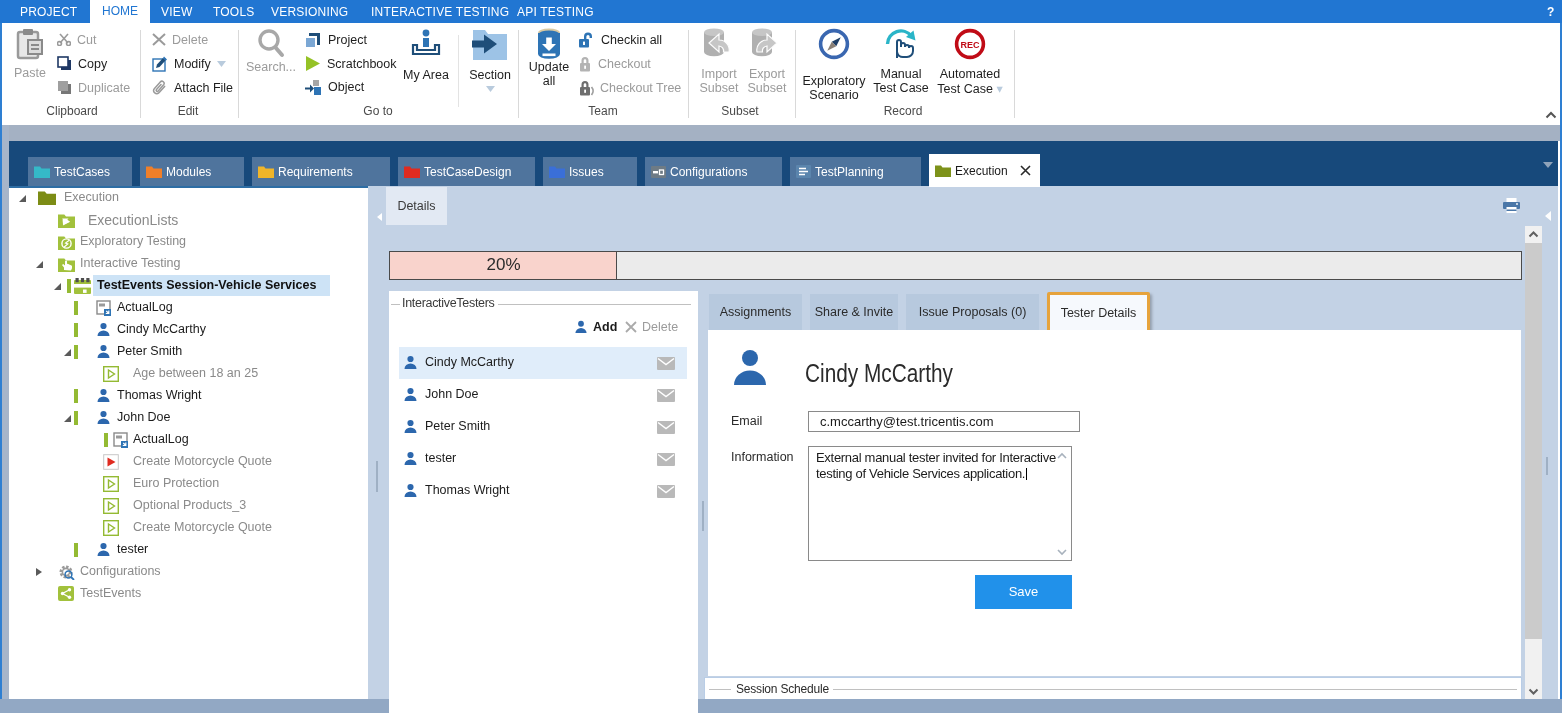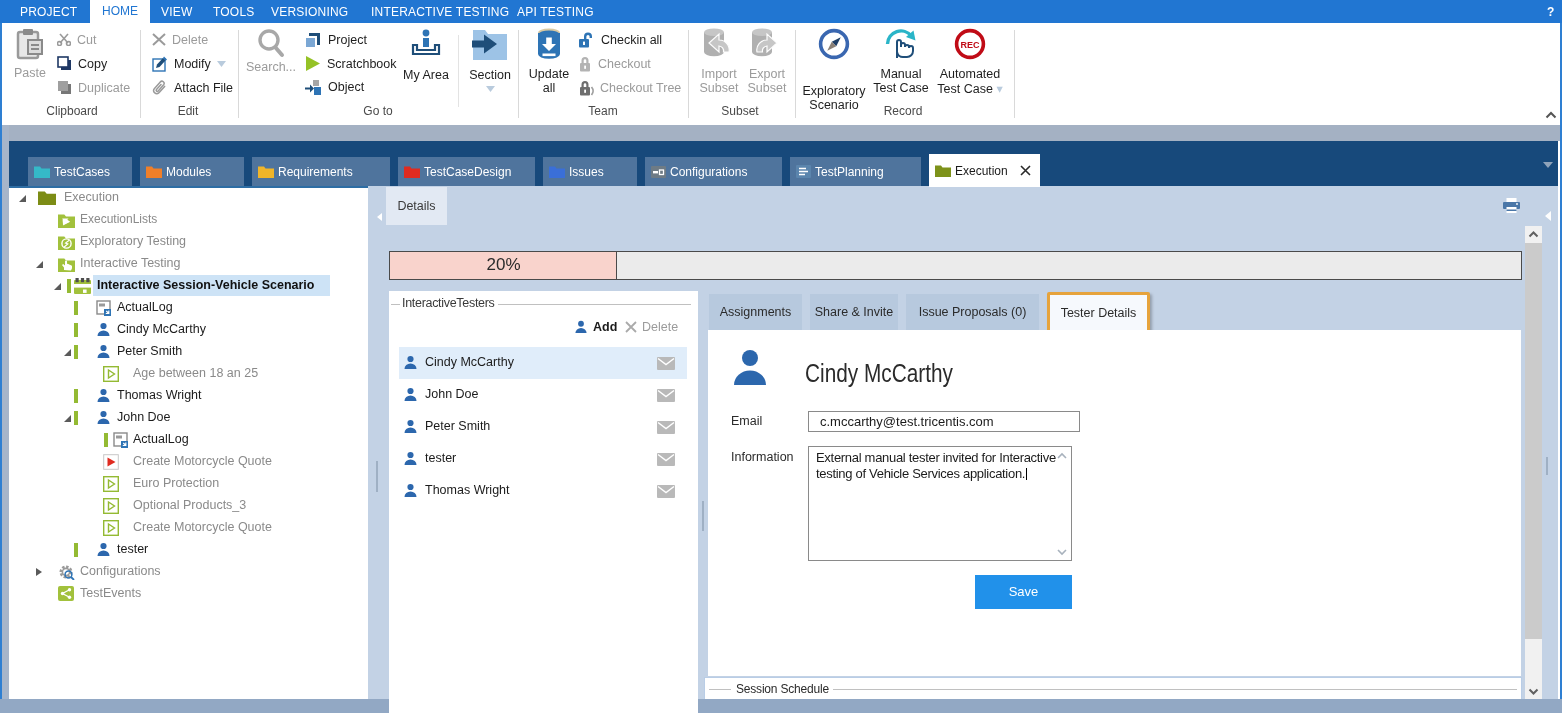--- a/index.html
+++ b/index.html
@@ -167,21 +167,21 @@
 <div class="gsep" style="left:516px"></div>
 
 <div class="bigbtn" style="left:524px;top:5px;width:46px">
 <svg width="26" height="32" viewBox="0 0 26 32">
         <ellipse cx="13" cy="4.8" rx="11" ry="4.2" fill="#d8c9a3"></ellipse>
         <path d="M2 5 v21 a11 4.8 0 0 0 22 0 V5" fill="#2e74b5"></path>
         <ellipse cx="13" cy="6" rx="10.2" ry="3.6" fill="#2e74b5"></ellipse>
         <path d="M10.2 9.5 h5.6 v6.5 h4.2 l-7 7 -7 -7 h4.2 z" fill="#fff"></path>
         <rect x="6.5" y="25.5" width="13" height="2.6" fill="#fff"></rect>
       </svg>
-<span style="margin-top:7px">Update<br>all</span>
+<span style="">Update<br>all</span>
     </div>
 <div class="rrow" style="left:576px;top:8px">
       <svg width="17" height="16" viewBox="0 0 17 16">
         <path d="M6 7 V4.5 a4 4 0 0 1 8 0 V6 h-2.4 V4.5 a1.6 1.6 0 0 0 -3.2 0 V7" fill="#2e74b5"></path>
         <rect x="1" y="7" width="10" height="8.4" rx="1" fill="#2e74b5"></rect>
         <rect x="5" y="9.6" width="2" height="3.4" fill="#fff"></rect>
       </svg>
       <span>Checkin all</span>
     </div>
 <div class="rrow" style="left:576px;top:32px">
@@ -224,21 +224,21 @@
 <div class="gsep" style="left:793px"></div>
 
 <div class="bigbtn" style="left:801px;top:5px;width:62px">
 <svg width="32" height="32" viewBox="0 0 32 32">
         <circle cx="16" cy="16" r="13.4" fill="#fff" stroke="#3a67b0" stroke-width="3.6"></circle>
         <g transform="translate(16,16) rotate(45)">
           <path d="M0 -9.5 L3.2 0 L-3.2 0 Z" fill="#1f3f66"></path>
           <path d="M0 9.5 L3.2 0 L-3.2 0 Z" fill="#8a8076"></path>
         </g>
       </svg>
-<span style="margin-top:24px">Exploratory<br>Scenario</span>
+<span style="margin-top:14px">Exploratory<br>Scenario</span>
     </div>
 <div class="bigbtn" style="left:869px;top:5px;width:60px">
 <svg width="34" height="32" viewBox="0 0 34 32">
         <path d="M3.5 16 a13.5 13.5 0 0 1 24 -8" fill="none" stroke="#2ab5c8" stroke-width="3.4"></path>
         <path d="M29.5 2.5 l2 10 -9.5 -3.5 Z" fill="#2ab5c8"></path>
         <path d="M13 30 V14 a2 2 0 0 1 4 0 V19 m0 0 V17 a2 2 0 0 1 4 0 v2 m0 0 a2 2 0 0 1 4 0 v1 m0 0 a2 2 0 0 1 4 0 v3 a6 6 0 0 1 -6 6 h-4 a6 6 0 0 1 -6 -5" fill="none" stroke="#1f4e79" stroke-width="2"></path>
       </svg>
 <span style="margin-top:7px">Manual<br>Test Case</span>
     </div>
 <div class="bigbtn" style="left:932px;top:5px;width:72px">
@@ -301,21 +301,21 @@
     </svg>
   </div>
 <div class="a" style="left:64px;top:190px;font-size:12.5px;color:#8a8a8a;white-space:nowrap">Execution</div>
 <div class="a" style="left:58px;top:212px">
     <svg width="17" height="16" viewBox="0 0 17 16">
       <path d="M0 2.4 h6.3 l1.7 2 H17 V16 H0 Z" fill="#a2c13c"></path>
       <path d="M4.2 6.6 h6.3 l-1.2 1.2 2.9 2 -7.3 3.6 1 -4 z" fill="#fff"></path>
       <path d="M4.6 7.6 L11 10 L5 13 Z" fill="#fff"></path>
     </svg>
   </div>
-<div class="a" style="left:80px;top:212px;font-size:12px;color:#8a8a8a;white-space:nowrap">ExecutionLists</div>
+<div class="a" style="left:88px;top:212px;font-size:14px;color:#8a8a8a;white-space:nowrap">ExecutionLists</div>
 <div class="a" style="left:58px;top:234px">
     <svg width="17" height="16" viewBox="0 0 17 16">
       <path d="M0 2.4 h6.3 l1.7 2 H17 V16 H0 Z" fill="#a2c13c"></path>
       <circle cx="8.5" cy="9.5" r="4.6" fill="none" stroke="#fff" stroke-width="1.4"></circle>
       <path d="M11.3 6.2 L7.5 9 l2.3 1 -3.6 3" stroke="#fff" stroke-width="1.2" fill="none"></path>
     </svg>
   </div>
 <div class="a" style="left:80px;top:234px;font-size:12.5px;color:#8a8a8a;white-space:nowrap">Exploratory Testing</div>
 <div class="exp expd" style="left:36px;top:261px"></div>
 <div class="a" style="left:58px;top:256px">
@@ -331,21 +331,21 @@
     <svg width="17" height="16" viewBox="0 0 17 16">
       <rect x="0" y="2" width="17" height="14" rx="1" fill="#a2c13c"></rect>
       <rect x="1.5" y="0" width="3.2" height="4.2" fill="#4e4e4e"></rect>
       <rect x="6.9" y="0" width="3.2" height="4.2" fill="#4e4e4e"></rect>
       <rect x="12.3" y="0" width="3.2" height="4.2" fill="#4e4e4e"></rect>
       <rect x="0" y="6" width="17" height="3.6" fill="#fff"></rect>
       <rect x="9" y="11.5" width="3.6" height="3.4" fill="#fff"></rect>
     </svg>
   </div>
 <div class="a" style="left:93px;top:275px;width:237px;height:21px;background:#cde3f6"></div>
-<div class="a" style="left:97px;top:278px;font-size:12.5px;color:#111;font-weight:bold;white-space:nowrap">Interactive Session-Vehicle Scenario</div>
+<div class="a" style="left:97px;top:278px;font-size:12.5px;color:#111;font-weight:bold;white-space:nowrap">TestEvents Session-Vehicle Services</div>
 <div class="a" style="left:74px;top:301px;width:4px;height:14px;background:#94ba33"></div>
 <div class="a" style="left:96px;top:300px">
     <svg width="16" height="17" viewBox="0 0 16 17">
       <rect x="1" y="1" width="13" height="13" fill="#fff" stroke="#8a8a8a" stroke-width="1.4"></rect>
       <rect x="3" y="3.5" width="6" height="3" fill="#9a9a9a"></rect>
       <rect x="8" y="9" width="7" height="7" fill="#2e74b5"></rect>
       <path d="M12.8 10.5 v3 h-3 M12.8 13.5 l-2.5 -2.5" stroke="#fff" stroke-width="1.2" fill="none"></path>
     </svg>
   </div>
 <div class="a" style="left:117px;top:300px;font-size:12.5px;color:#1b1b1b;white-space:nowrap">ActualLog</div>

